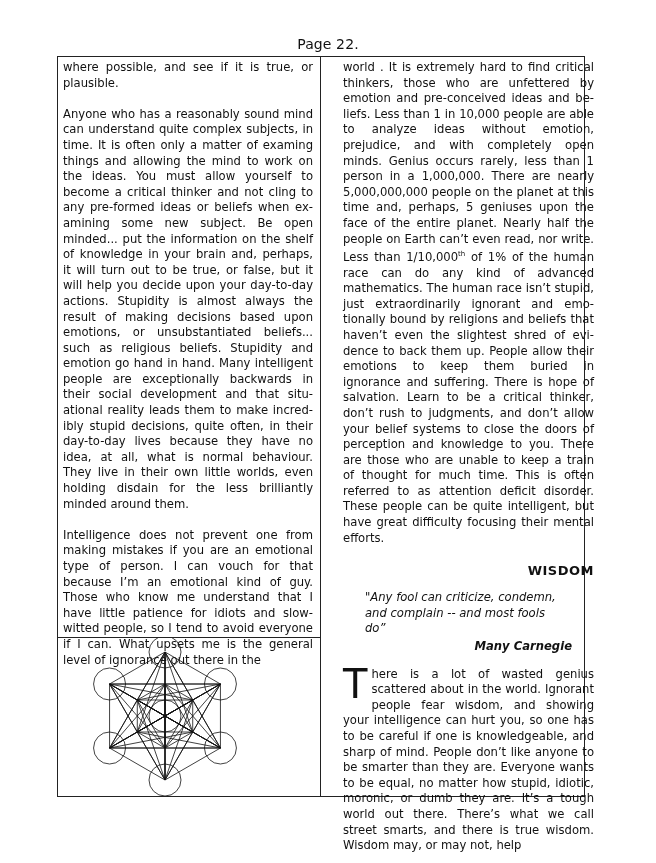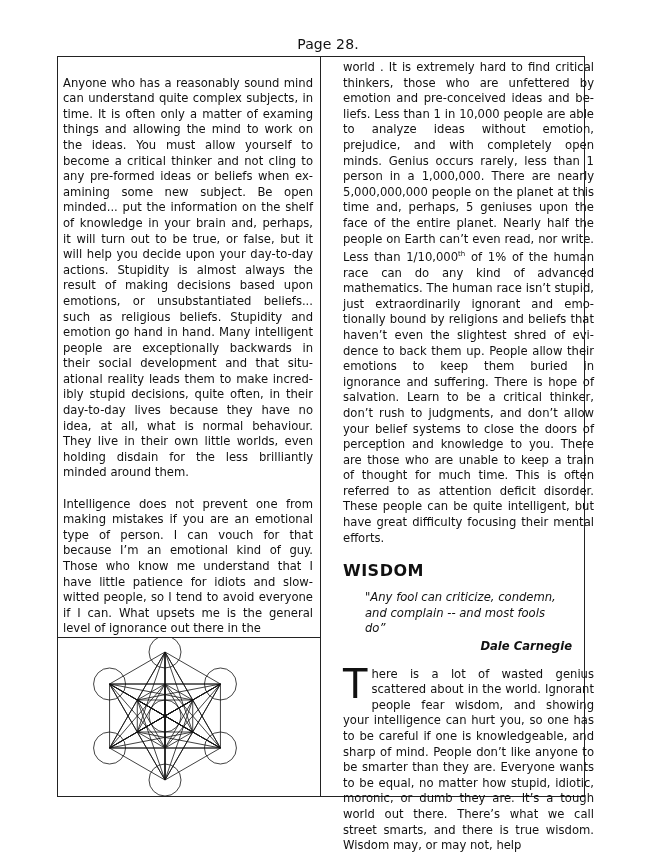--- a/index.html
+++ b/index.html
@@ -25,46 +25,47 @@
   }
   .col p { margin: 0; }
   .col-left { left: 63px; top: 60px; width: 250px; }
   .col-right { left: 343px; top: 60px; width: 251px; }
   .gap { height: 15.6px; }
   .rule {
     position: absolute; left: 57px; top: 637px; width: 263px; border-top: 1.5px solid #222;
   }
   .figure { position: absolute; left: 58px; top: 638px; width: 262px; height: 158px; }
   .heading {
-    text-align: left; font-weight: bold; font-size: 16px; letter-spacing: 0.5px;
+    text-align: right; font-weight: bold; font-size: 13px; letter-spacing: 0.5px;
     margin: 16px 0 10px 0; line-height: 18px;
   }
   .quote {
     font-style: italic; text-align: left; margin: 0 0 0 22px; width: 200px;
     font-size: 11.6px; line-height: 15.6px;
   }
   .author {
     font-style: italic; font-weight: bold; text-align: right; padding-right: 22px;
     margin-top: 2px; margin-bottom: 12px;
   }
   .dropcap-para { position: relative; }
   .dropcap {
     float: left; font-size: 40px; line-height: 30px; margin: 2px 4px 0 0;
     font-family: "DejaVu Sans", sans-serif; font-weight: normal;
   }
 </style>
 </head>
 <body>
 
-<div class="page-number">Page 28.</div>
+<div class="page-number">Page 22.</div>
 
 <div class="frame"></div>
 <div class="divider"></div>
 
 <div class="col col-left">
+  <p>where possible, and see if it  is true, or plausible.</p>
   <div class="gap"></div>
   <p>Anyone who has a reasonably sound mind can understand quite complex subjects, in time.  It is often only a matter of exam­ing things and allowing the mind to work on the ideas.  You must allow yourself  to become a critical thinker and not cling to any pre-formed ideas or  beliefs when ex­amining some new subject.  Be open minded... put the  information on the shelf of knowledge in your brain and, perhaps, it will turn out to be true, or false, but it will help you decide upon your day-to-day actions.  Stupidity is almost always the result of making decisions based upon emotions, or unsubstantiated beliefs... such as religious beliefs.  Stupidity and emotion go hand in hand.  Many intelli­gent people are exceptionally backwards in their social development and that situ­ational reality leads them to make incred­ibly stupid decisions, quite often, in their day-to-day lives because they have no idea, at all, what is normal behaviour. They live in their own little worlds, even holding disdain for the less brilliantly minded around them.</p>
   <div class="gap"></div>
   <p>Intelligence does not prevent one from making mistakes if you are an emotional type of person.    I can vouch for  that because I’m an emotional kind of guy. Those who know me understand that I have little patience for idiots and slow-witted people, so I tend to avoid every­one if I can. What upsets me is the gen­eral level of ignorance out there in the</p>
 </div>
 
 <div class="rule"></div>
 
 <div class="figure">
   <svg id="cube" width="262" height="158" viewBox="0 0 262 158">
@@ -155,15 +156,15 @@
         <circle cx="51.57437415779593" cy="45.99999999999999" r="16"></circle>
         <circle cx="107" cy="78" r="16"></circle>
       </g>
     </svg>
 </div>
 
 <div class="col col-right">
   <p><span>world .  It is extremely hard to find criti­cal thinkers, those who are unfettered by emotion and pre-conceived ideas and be­liefs.  Less than 1 in 10,000 people are able to analyze ideas without emotion, prejudice, and with completely open minds.  Genius occurs rarely, less than 1 person in a 1,000,000.  There are nearly 5,000,000,000 people on the planet at this time and, perhaps, 5 geniuses upon the face of the entire planet.  Nearly half the people on Earth can’t even read, nor write. Less than 1/10,000</span><sup style="font-size:7px">th</sup><span>  of 1%  of the hu­man race can do any kind of advanced mathematics.  The human race isn’t stu­pid, just extraordinarily ignorant and emo­tionally bound by religions and beliefs that haven’t even the slightest shred of evi­dence to back them up.  People allow their emotions to keep them buried in ignorance and suffering.  There is hope of salvation. Learn to be a critical thinker, don’t rush to judgments, and don’t allow your belief systems to close the doors of perception and knowledge to you.  There are those who are unable to keep a train of thought for much time.  This is often referred to as attention deficit disorder.  These people can be quite intelligent, but have great difficulty focusing their mental efforts.</span></p>
   <div class="heading">WISDOM</div>
   <div class="quote">"Any fool can criticize, condemn, and complain -- and most fools do”</div>
-  <div class="author">Dale Carnegie</div>
+  <div class="author">Many Carnegie</div>
   <p class="dropcap-para"><span class="dropcap">T</span><span>here is a lot of wasted genius scattered about  in the world.  Igno­rant people fear wisdom, and showing your intelligence can hurt you, so one has to be careful if one is knowledgeable, and sharp of mind. People don’t like anyone to be smarter  than they are.  Everyone wants  to  be  equal, no matter how stu­pid, idiotic, moronic, or dumb they are. It’s a tough world out there.  There’s what we call street smarts, and there is true wisdom.  Wisdom may, or may not, help</span></p>
 </div>
 
 </body></html>

